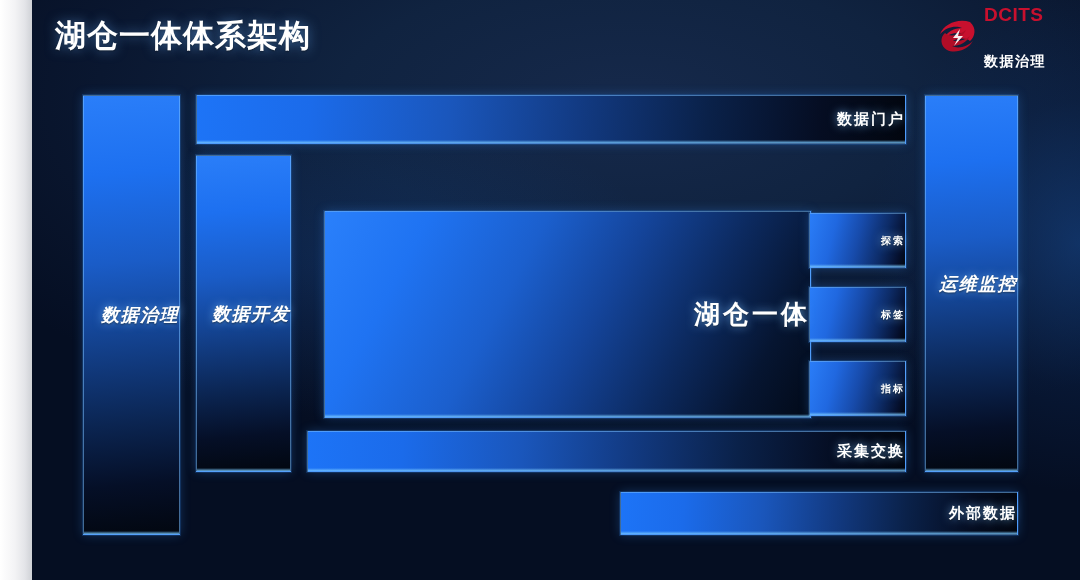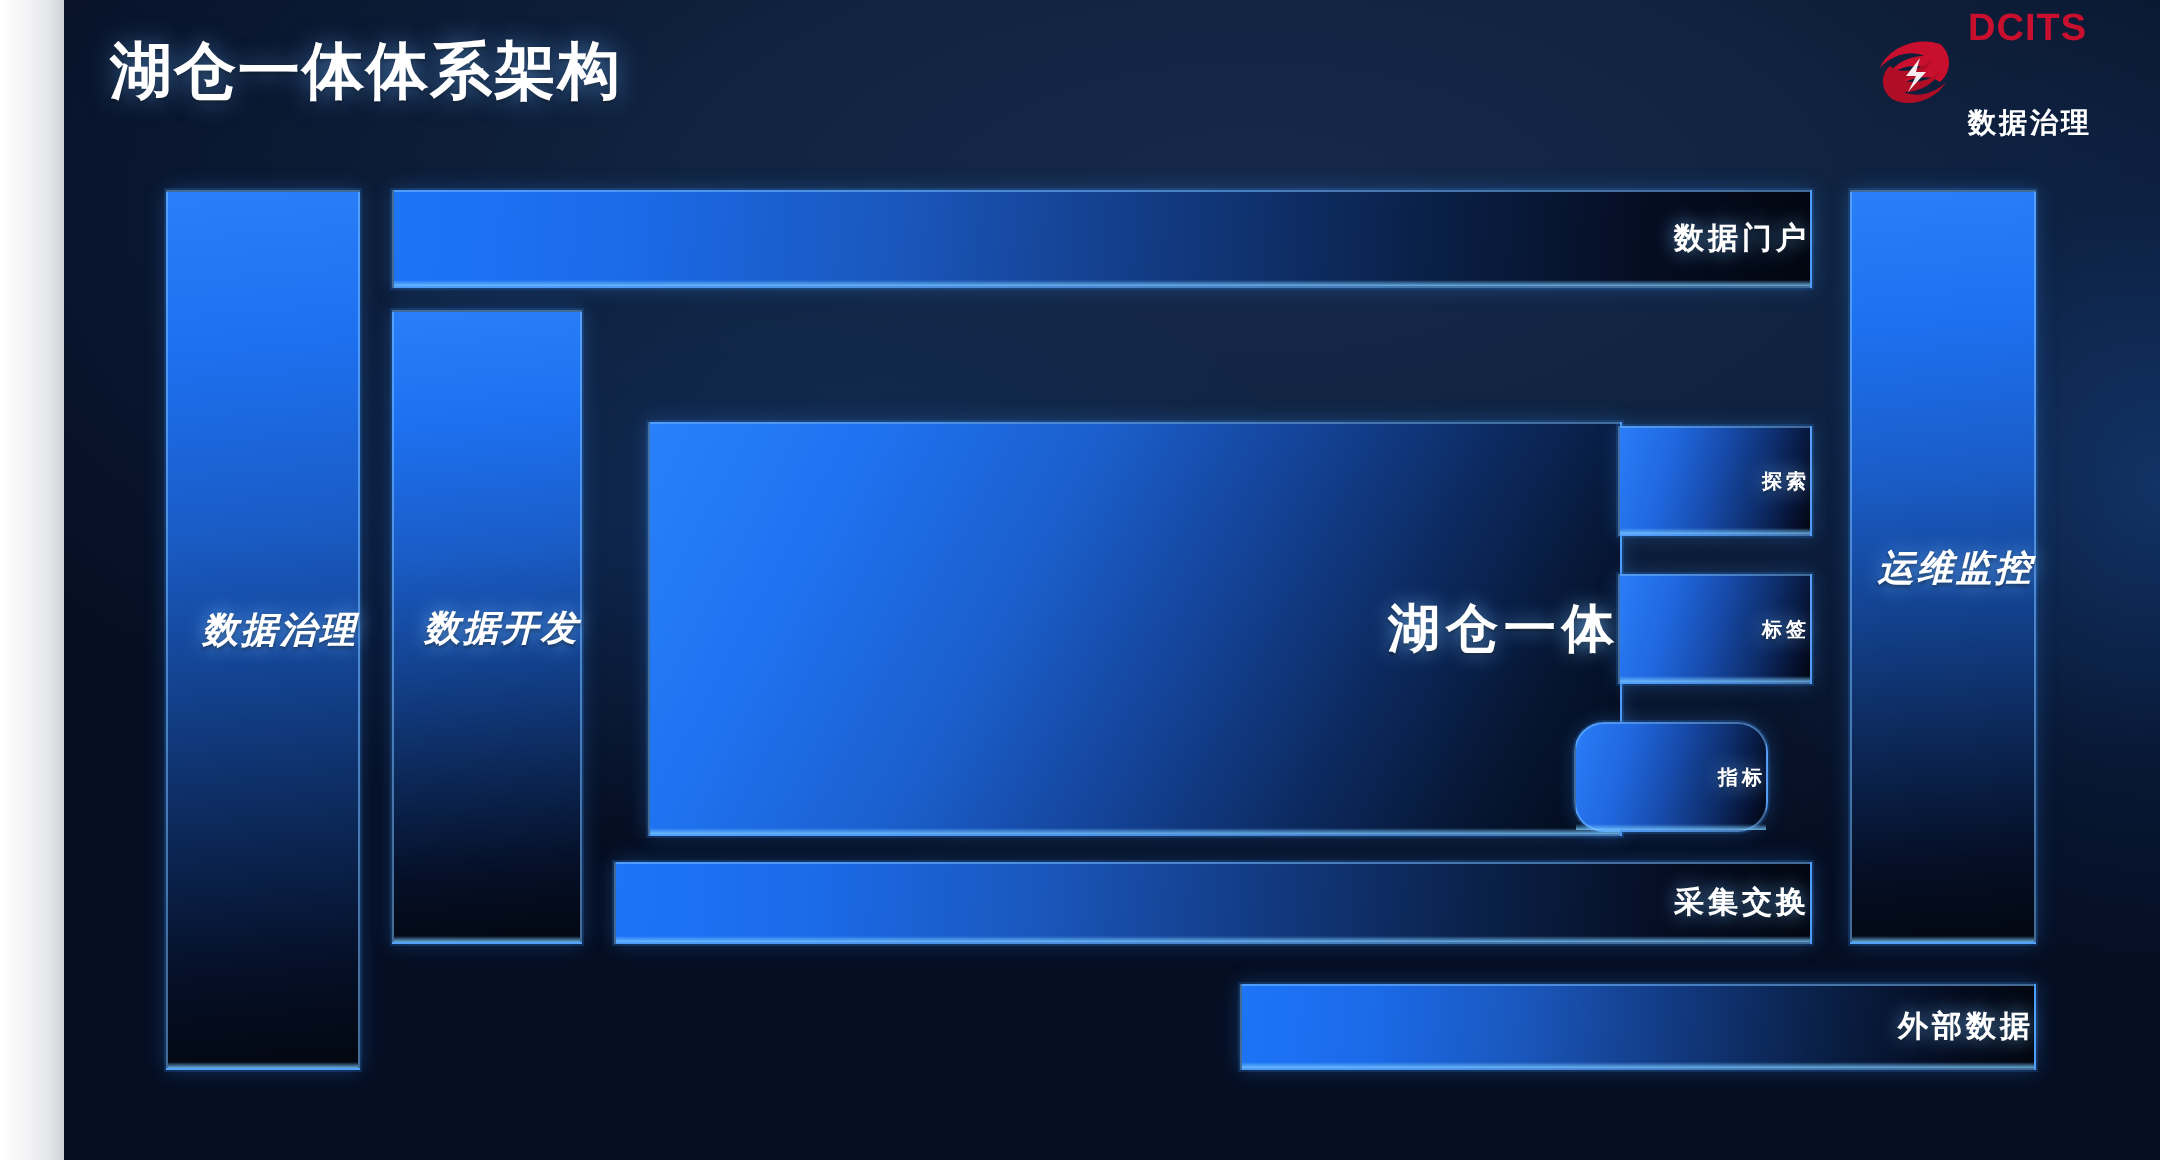--- a/index.html
+++ b/index.html
@@ -204,21 +204,21 @@
   <div class="blk g-d fs-big" style="left:324px; top:211px; width:487px; height:207px;">
     <span>湖仓一体</span>
   </div>
 
   <div class="blk g-s fs-chip" style="left:809px; top:213px; width:97px; height:55px;">
     <span>探索</span>
   </div>
   <div class="blk g-s fs-chip" style="left:809px; top:287px; width:97px; height:55px;">
     <span>标签</span>
   </div>
-  <div class="blk g-s fs-chip" style="left:787px; top:361px; width:97px; height:55px;border-radius:15px;">
+  <div class="blk g-s fs-chip" style="left:809px; top:361px; width:97px; height:55px;">
     <span>指标</span>
   </div>
 
   <div class="blk g-h fs-bar" style="left:307px; top:431px; width:599px; height:41px;">
     <span>采集交换</span>
   </div>
 
   <div class="blk g-h fs-bar" style="left:620px; top:492px; width:398px; height:43px;">
     <span>外部数据</span>
   </div>

